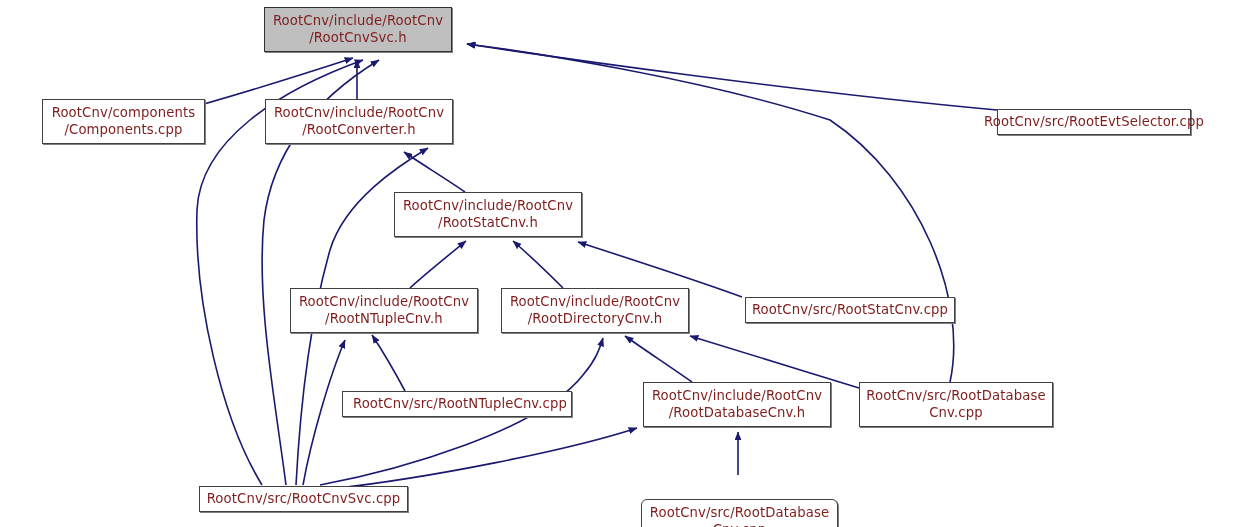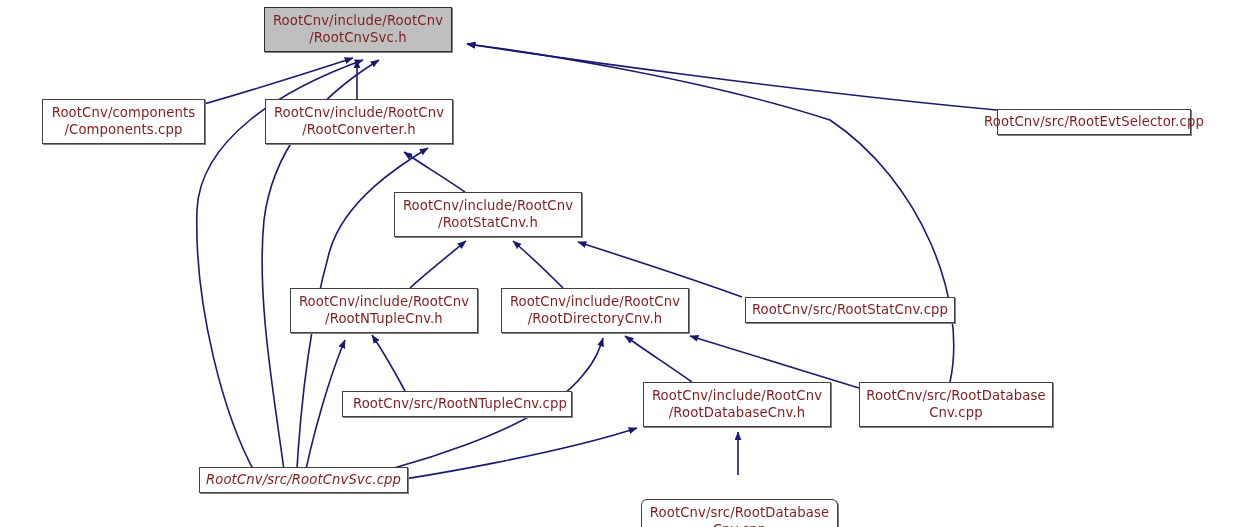--- a/index.html
+++ b/index.html
@@ -95,18 +95,18 @@
       <div class="node" style="left: 290px; top: 288px; width: 188px; height: 45px;"><span class="node-label">RootCnv/include/RootCnv
 /RootNTupleCnv.h</span></div>
       <div class="node" style="left: 501px; top: 288px; width: 188px; height: 45px;"><span class="node-label">RootCnv/include/RootCnv
 /RootDirectoryCnv.h</span></div>
       <div class="node" style="left: 713px; top: 297px; width: 210px; height: 26px; margin-left: 32px;"><span class="node-label">RootCnv/src/RootStatCnv.cpp</span></div>
       <div class="node" style="left: 342px; top: 391px; width: 230px; height: 26px; justify-content: flex-end;"><span class="node-label">RootCnv/src/RootNTupleCnv.cpp</span></div>
       <div class="node" style="left: 643px; top: 382px; width: 188px; height: 45px;"><span class="node-label">RootCnv/include/RootCnv
 /RootDatabaseCnv.h</span></div>
       <div class="node" style="left: 859px; top: 382px; width: 194px; height: 45px;"><span class="node-label">RootCnv/src/RootDatabase
 Cnv.cpp</span></div>
-      <div class="node" style="left: 199px; top: 467px; width: 209px; height: 26px; font-style: italic;"><span class="node-label">RootCnv/src/RootCnvSvc.cpp</span></div>
+      <div class="node" style="left: 199px; top: 486px; width: 209px; height: 26px;"><span class="node-label">RootCnv/src/RootCnvSvc.cpp</span></div>
       <div class="node" style="left: 641px; top: 499px; width: 197px; height: 45px; border-radius: 6px;"><span class="node-label">RootCnv/src/RootDatabase
 Cnv.cpp</span></div>
     </div>
 
 </div>
 
 </body></html>

